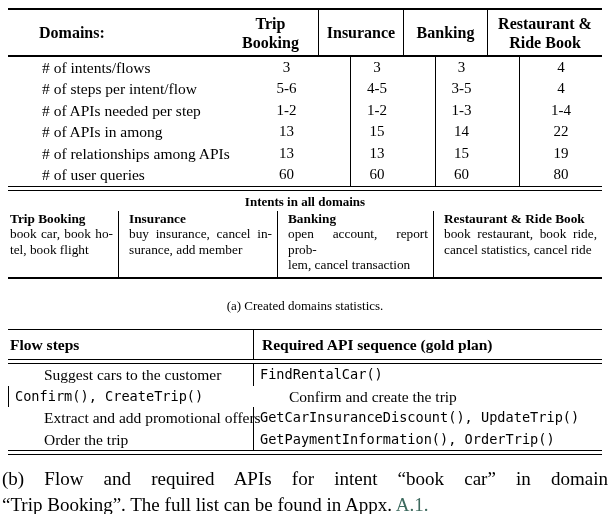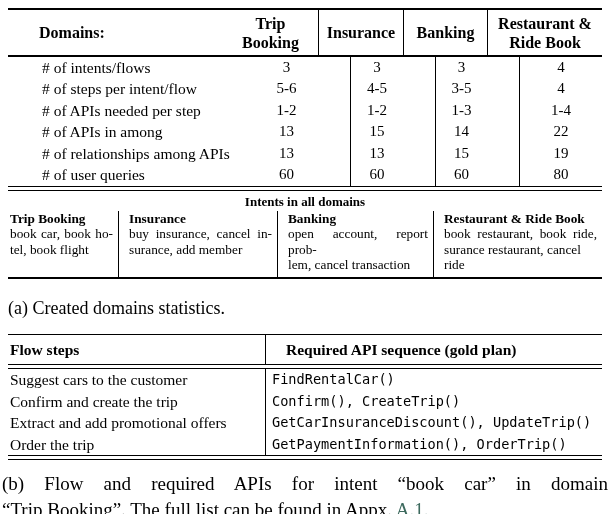--- a/index.html
+++ b/index.html
@@ -33,34 +33,34 @@
   .intents-title { text-align:center; font-weight:bold; font-size:13px;
                    padding:3px 0 1px 0; }
   .intents-grid { display:grid; grid-template-columns:110px 159px 156px 169px;
                   font-size:13.3px; }
   .intent-cell { padding:0 5px 4px 10px; line-height:15.5px; }
   .intent-cell.first { padding-left:2px; }
   .intent-name { font-weight:bold; }
   .intent-l1 { text-align:justify; text-align-last:justify; }
 
   
-  .caption-a { margin-top:19px; text-align:left; font-size:18px; }
+  .caption-a { margin-top:19px; text-align:center; font-size:13px; }
   .caption-b { margin:11px -6px 0 -6px; font-size:19px; line-height:26px; }
   .caption-b .jline { text-align:justify; text-align-last:justify; }
   .ref-link { color:#3D6A5E; }
 
   
   .tbl-b { margin-top:15px; }
-  .tb-grid { display:grid; grid-template-columns:245px 349px;gap:12px; }
+  .tb-grid { display:grid; grid-template-columns:245px 349px; }
   .tb-header .cell { height:29px; line-height:29px; font-weight:bold;
                      font-size:15.5px; }
   .tb-header .h1 { padding-left:2px; }
-  .tb-header .h2 { padding-left:20px; }
+  .tb-header .h2 { padding-left:8px; }
   .tb-row .cell { height:21.5px; line-height:21.5px; }
-  .tb-row .step { font-size:15.5px; padding-left:2px; white-space:nowrap; }
+  .tb-row .step { font-size:15.5px; padding-left:2px; white-space:nowrap;margin-left:34px; }
   .tb-row .apis { font-family:"DejaVu Sans Mono", monospace; font-size:13.6px;
                   padding-left:6px; white-space:nowrap; }
 </style>
 </head>
 <body>
 
 <div class="wrap">
 
   <section>
     <div class="rule-thick"></div>
@@ -140,21 +140,21 @@
         <div>surance, add member</div>
       </div>
       <div class="intent-cell vline">
         <div class="intent-name">Banking</div>
         <div class="intent-l1">open account, report prob-</div>
         <div>lem, cancel transaction</div>
       </div>
       <div class="intent-cell vline">
         <div class="intent-name">Restaurant &amp; Ride Book</div>
         <div class="intent-l1">book restaurant, book ride,</div>
-        <div>surance restaurant, cancel ride</div>
+        <div>cancel statistics, cancel ride</div>
       </div>
     </div>
 
     <div class="rule-thick"></div>
   </section>
 
   <div class="caption-a">(a) Created domains statistics.</div>
 
   <section class="tbl-b">
     <div class="rule-thin"></div>
@@ -165,22 +165,22 @@
     </div>
 
     <div class="rule-double"></div>
 
     <div>
       <div class="tb-grid tb-row">
         <div class="cell step">Suggest cars to the customer</div>
         <div class="cell apis vline">FindRentalCar()</div>
       </div>
       <div class="tb-grid tb-row">
+        <div class="cell apis vline">Confirm(), CreateTrip()</div>
         <div class="cell step">Confirm and create the trip</div>
-        <div class="cell apis vline">Confirm(), CreateTrip()</div>
       </div>
       <div class="tb-grid tb-row">
         <div class="cell step">Extract and add promotional offers</div>
         <div class="cell apis vline">GetCarInsuranceDiscount(), UpdateTrip()</div>
       </div>
       <div class="tb-grid tb-row">
         <div class="cell step">Order the trip</div>
         <div class="cell apis vline">GetPaymentInformation(), OrderTrip()</div>
       </div>
     </div>

